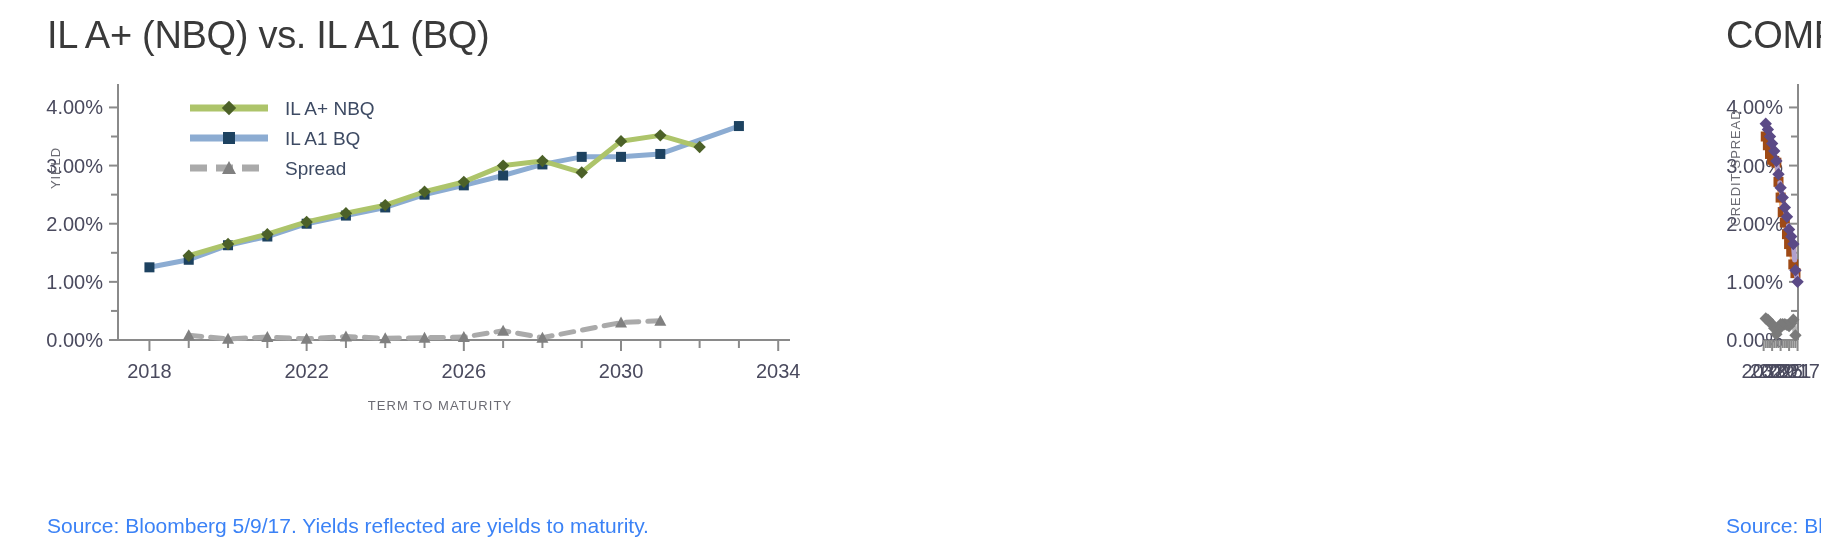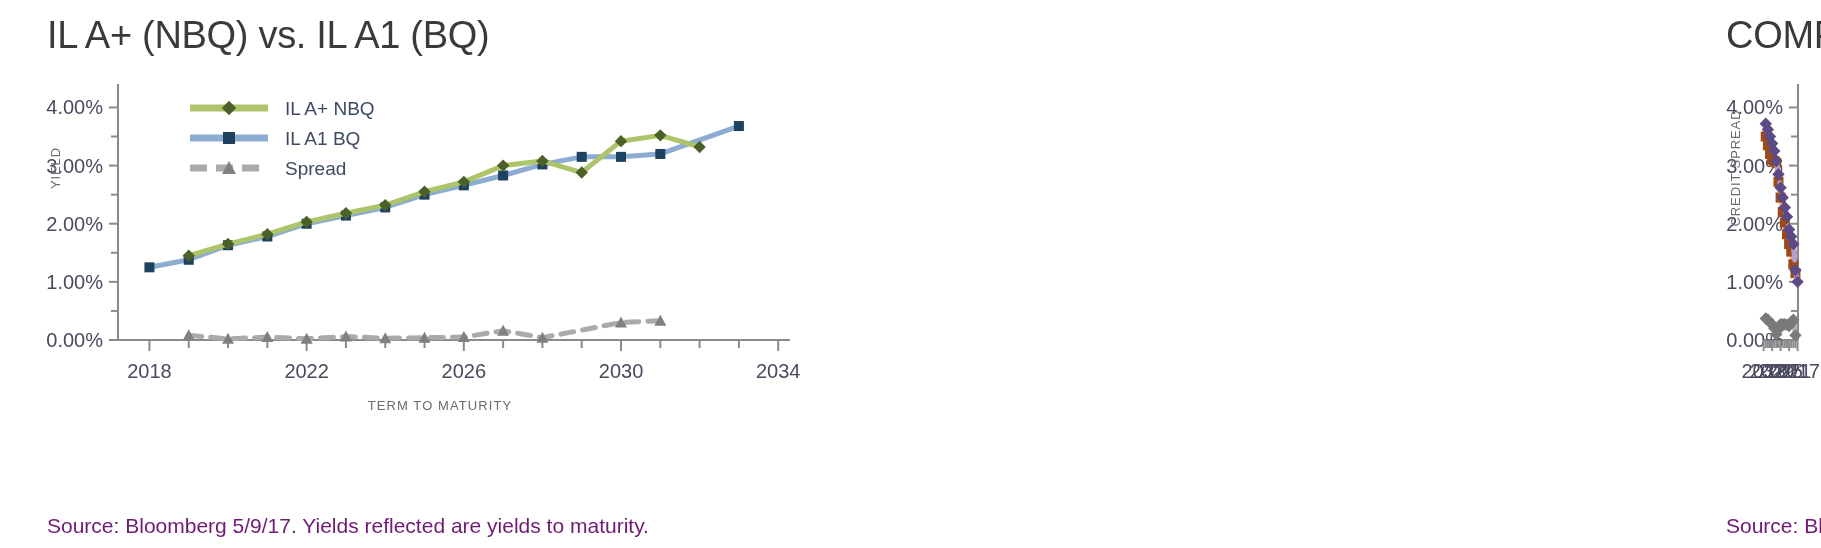--- a/index.html
+++ b/index.html
@@ -20,21 +20,21 @@
     letter-spacing:0.9px;
   }
   .tick-label{
     font-family:"Liberation Sans",sans-serif;font-size:20px;fill:#4a4a5e;
   }
   .legend-label{
     font-family:"Liberation Sans",sans-serif;font-size:19px;fill:#3d4a63;
   }
   .source{
     position:absolute;bottom:10px;font-family:"Liberation Sans",sans-serif;
-    font-size:21px;color:#701a75;white-space:nowrap;
+    font-size:21px;color:#3b82f6;white-space:nowrap;
   }
   .panel.left .source{left:47px;}
   .panel.right .source{left:816px;}
   .xlabel{
     font-family:"Liberation Sans",sans-serif;font-size:13px;fill:#6b6b73;letter-spacing:1.1px;
   }
 </style>
 </head>
 <body>
 

